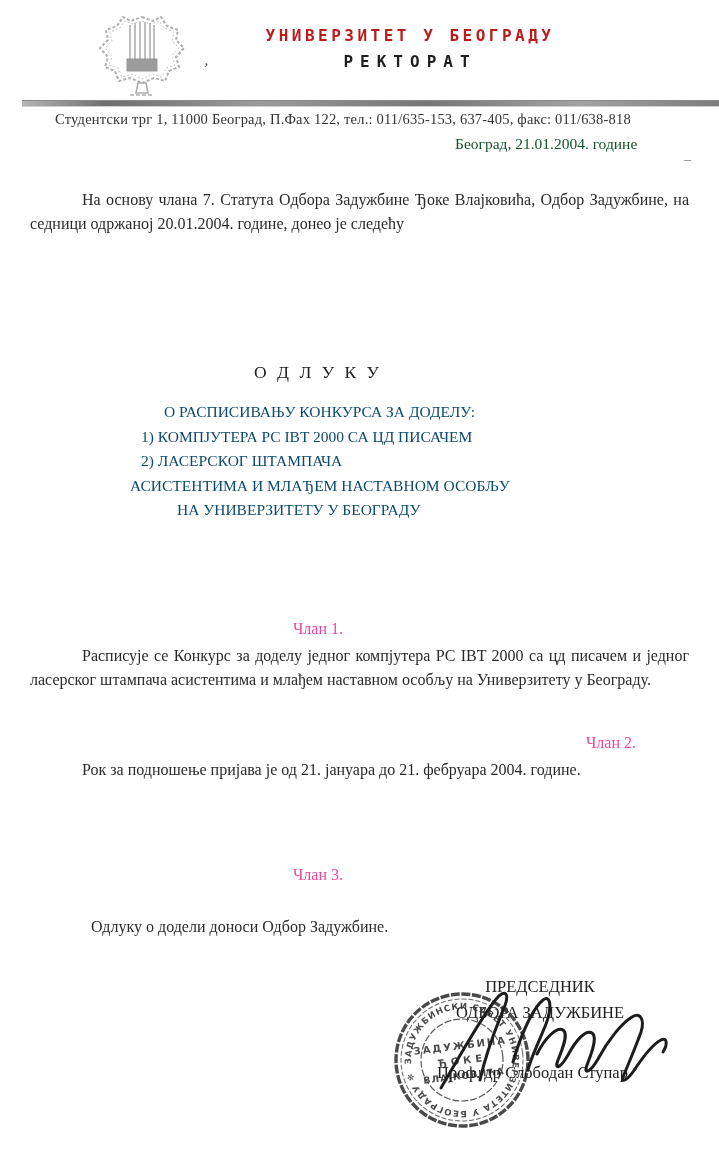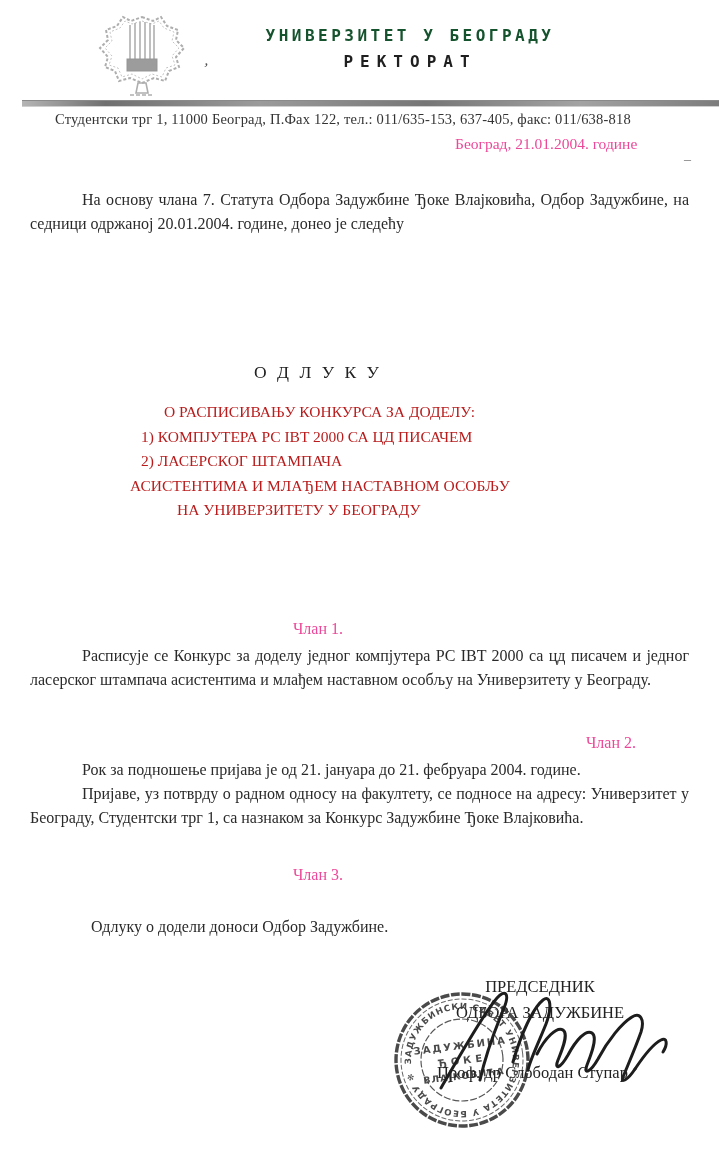--- a/index.html
+++ b/index.html
@@ -7,39 +7,39 @@
     position:relative;width:719px;height:1154px;margin:0 auto;
     background:#ffffff;overflow:hidden;
     font-family:"Liberation Serif", serif;color:#2a2a2a;
   }
   .abs{position:absolute;}
   .center{left:0;width:636px;text-align:center;}
   
   .org-block{left:205px;top:26px;width:410px;text-align:center;}
   .org-line1{
     font-family:"DejaVu Sans Mono", monospace;font-weight:bold;
-    font-size:16px;letter-spacing:3.5px;color:#14532d;white-space:nowrap;
+    font-size:16px;letter-spacing:3.5px;color:#b91c1c;white-space:nowrap;
   }
   .org-line2{
     font-family:"DejaVu Sans Mono", monospace;font-weight:bold;
     font-size:16px;letter-spacing:7px;color:#1f1f1f;margin-top:7px;white-space:nowrap;
   }
   .rule{
     left:22px;top:100px;width:697px;height:5px;
     background:linear-gradient(90deg,#b5b5b5,#6f6f6f 12%,#9b9b9b 34%,#767676 58%,#a3a3a3 80%,#7c7c7c);
     border-top:1px solid #8a8a8a;border-bottom:1px solid #cfcfcf;
   }
   .contact{left:55px;top:111px;font-size:14.5px;letter-spacing:.2px;color:#333;white-space:nowrap;}
-  .meta{left:455px;top:132px;font-size:15.5px;line-height:23px;color:#ec4899;}
+  .meta{left:455px;top:132px;font-size:15.5px;line-height:23px;color:#14532d;}
   
   .body-par{left:30px;width:659px;font-size:16px;line-height:24px;}
   .justify{text-align:justify;}
   .indent{text-indent:52px;}
   .decision-title{top:362px;font-size:17.5px;letter-spacing:3px;color:#222;}
-  .decision-sub{left:130px;top:400px;font-size:15.5px;line-height:24.5px;color:#b91c1c;white-space:nowrap;}
+  .decision-sub{left:130px;top:400px;font-size:15.5px;line-height:24.5px;color:#0c4a6e;white-space:nowrap;}
   .decision-sub div:nth-child(1){padding-left:34px;}
   .decision-sub div:nth-child(2){padding-left:11px;}
   .decision-sub div:nth-child(3){padding-left:11px;}
   .decision-sub div:nth-child(5){padding-left:47px;}
   .art-heading{font-size:16px;color:#ec4899;}
   
   .sig-title{left:390px;top:974px;width:300px;text-align:center;font-size:16.5px;line-height:26px;color:#222;}
   .sig-name{left:437px;top:1063px;font-size:16.5px;color:#222;white-space:nowrap;z-index:4;}
   .stamp{left:391px;top:989px;z-index:1;transform:rotate(-7deg);opacity:.92;}
   .signature{left:425px;top:982px;z-index:3;}
@@ -95,21 +95,20 @@
     <div>2) ЛАСЕРСКОГ ШТАМПАЧА</div>
     <div>АСИСТЕНТИМА И МЛАЂЕМ НАСТАВНОМ ОСОБЉУ</div>
     <div>НА УНИВЕРЗИТЕТУ У БЕОГРАДУ</div>
   </div>
 
   <div class="abs center art-heading" style="top:620px;">Члан 1.</div>
   <p class="abs body-par justify indent" style="top:644px;margin:0;">Расписује се Конкурс за доделу једног компјутера PC IBT 2000 са цд писачем и једног ласерског штампача асистентима и млађем наставном особљу на Универзитету у Београду.</p>
 
   <div class="abs center art-heading" style="top:734px;text-align:right;">Члан 2.</div>
   <p class="abs body-par indent" style="top:758px;margin:0;">Рок за подношење пријава је од 21. јануара до 21. фебруара 2004. године.</p>
-  <p class="abs body-par justify indent" style="top:782px;margin:0;">Пријаве, уз потврду о радном односу на факултету, се подносе на адресу: Универзитет у Београду, Студентски трг 1, са назнаком за Конкурс Задужбине Ђоке Влајковића.</p>
 
   <div class="abs center art-heading" style="top:866px;">Члан 3.</div>
   <p class="abs body-par indent" style="top:906px;margin:9px;">Одлуку о додели доноси Одбор Задужбине.</p>
 
   <div class="abs sig-title">
     <div>ПРЕДСЕДНИК</div>
     <div>ОДБОРА ЗАДУЖБИНЕ</div>
   </div>
 
   <svg class="abs stamp" width="142" height="142" viewBox="0 0 142 142">

